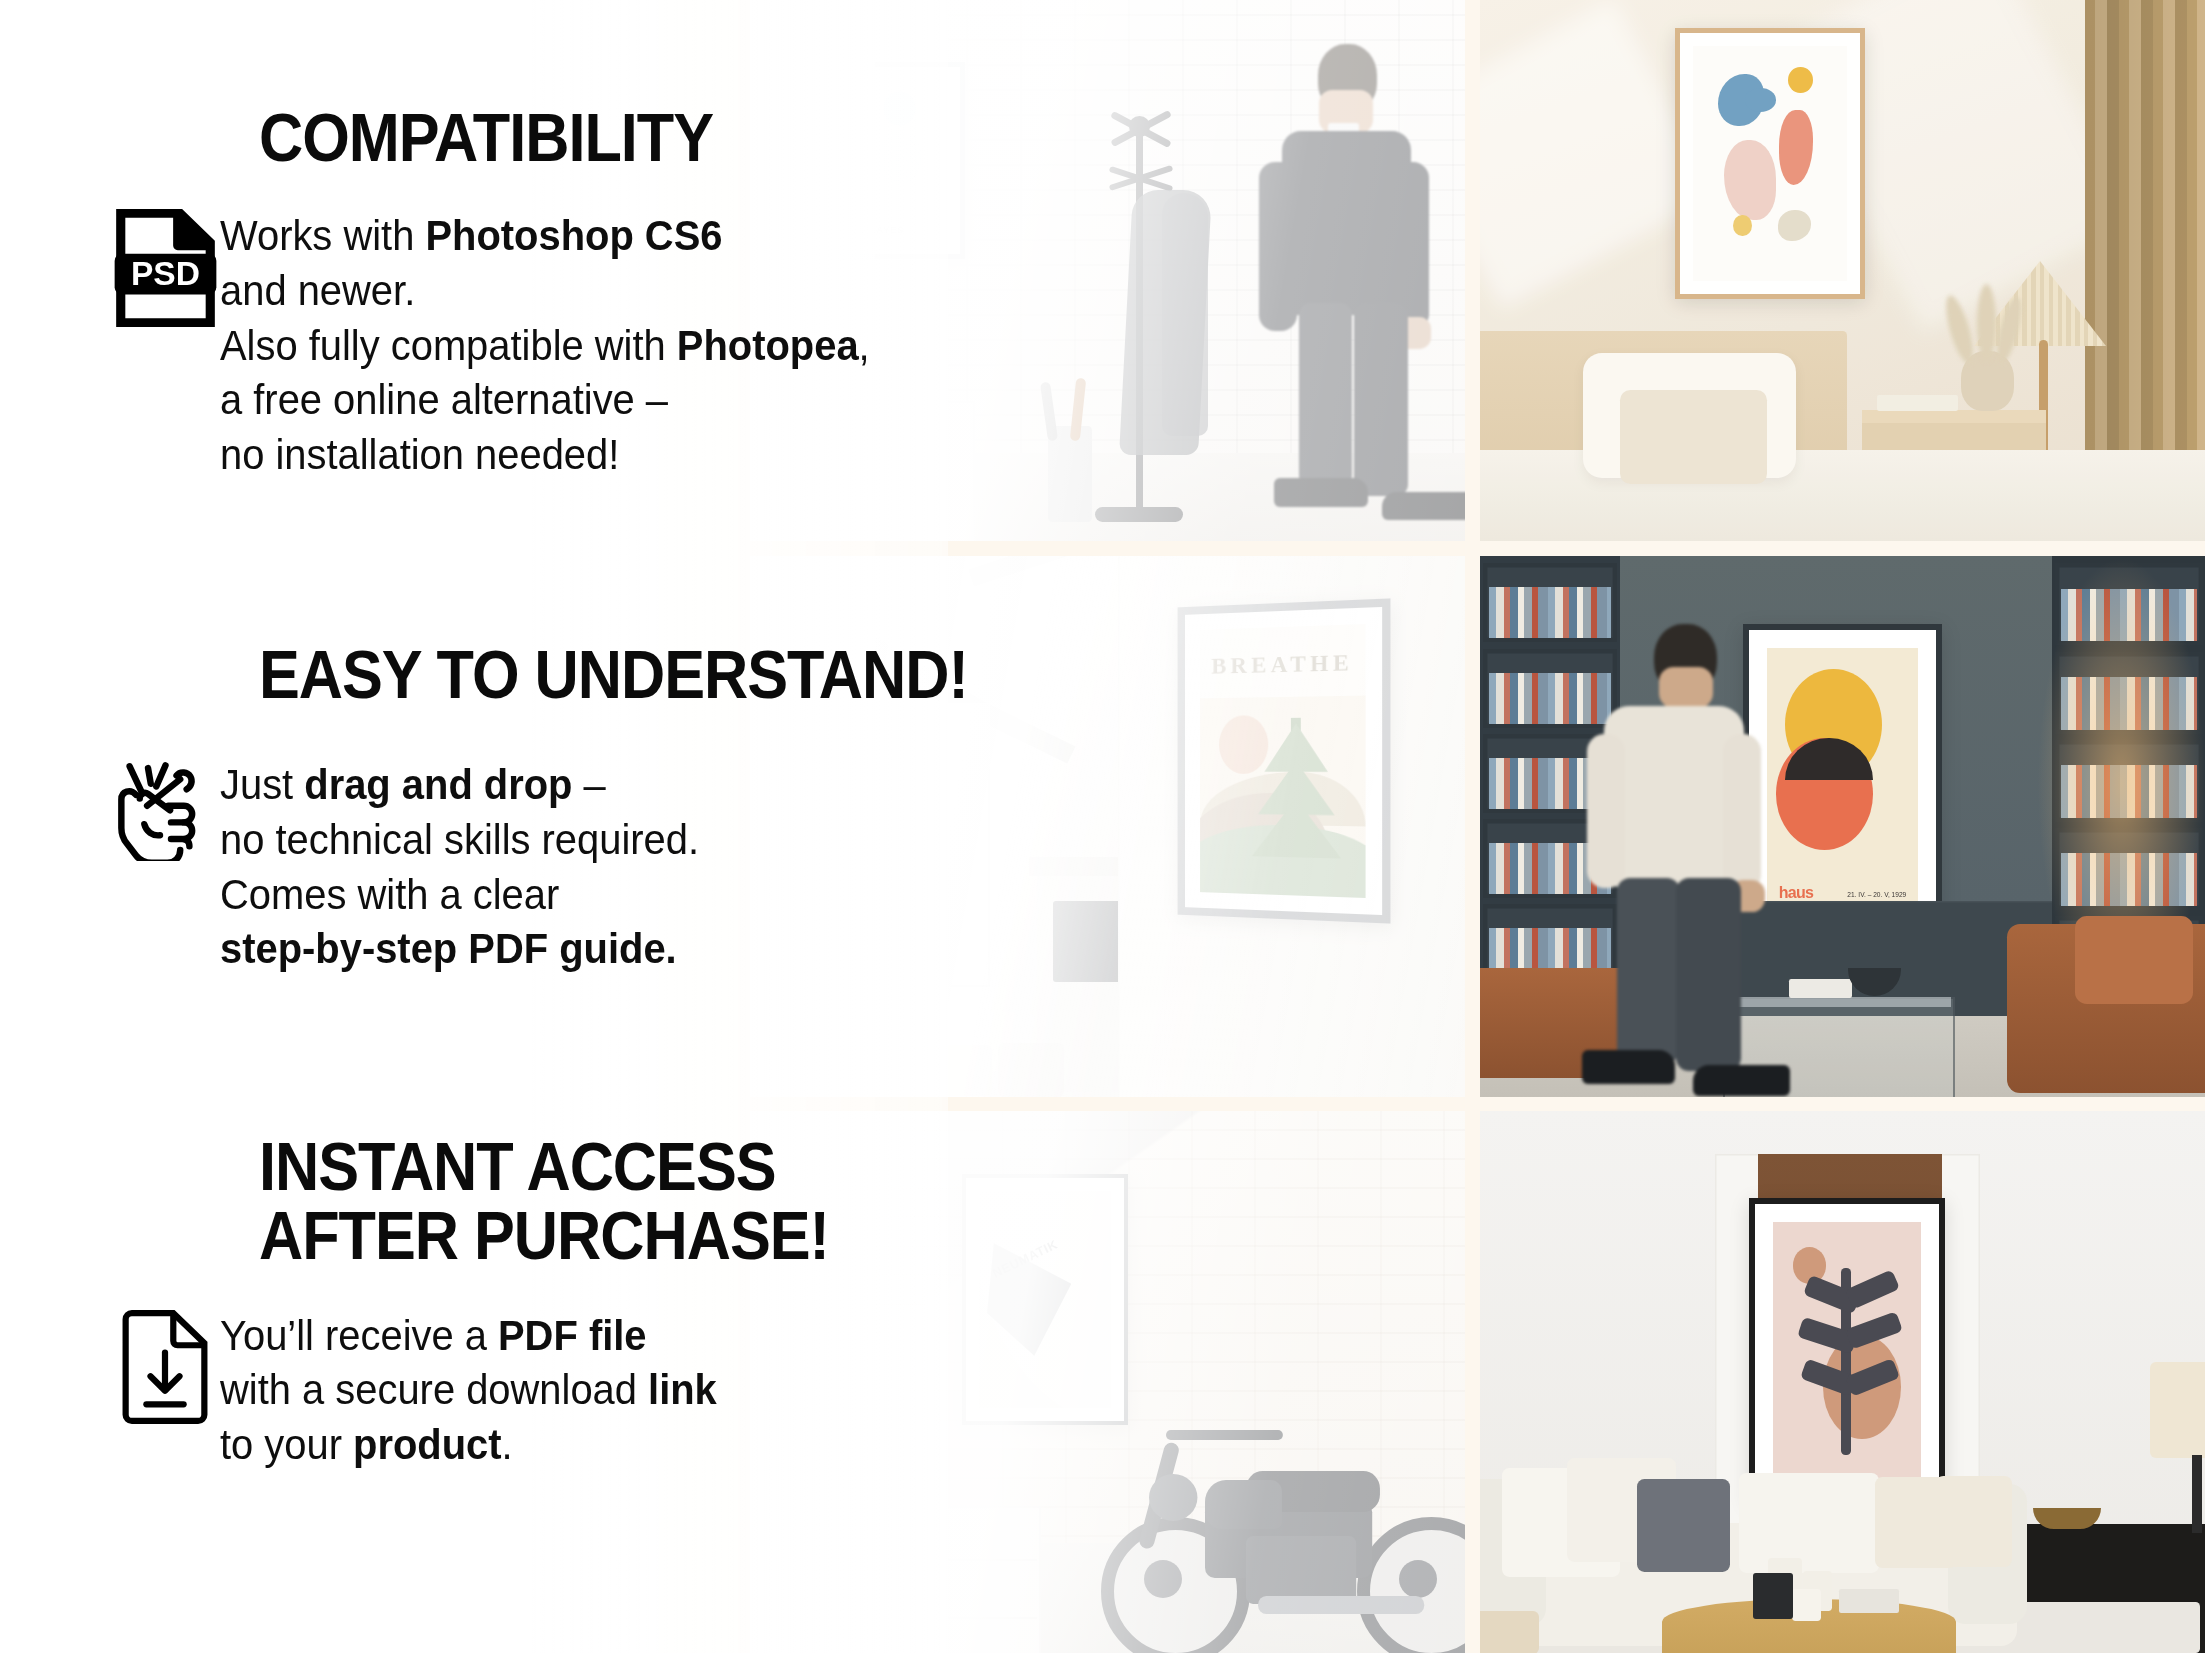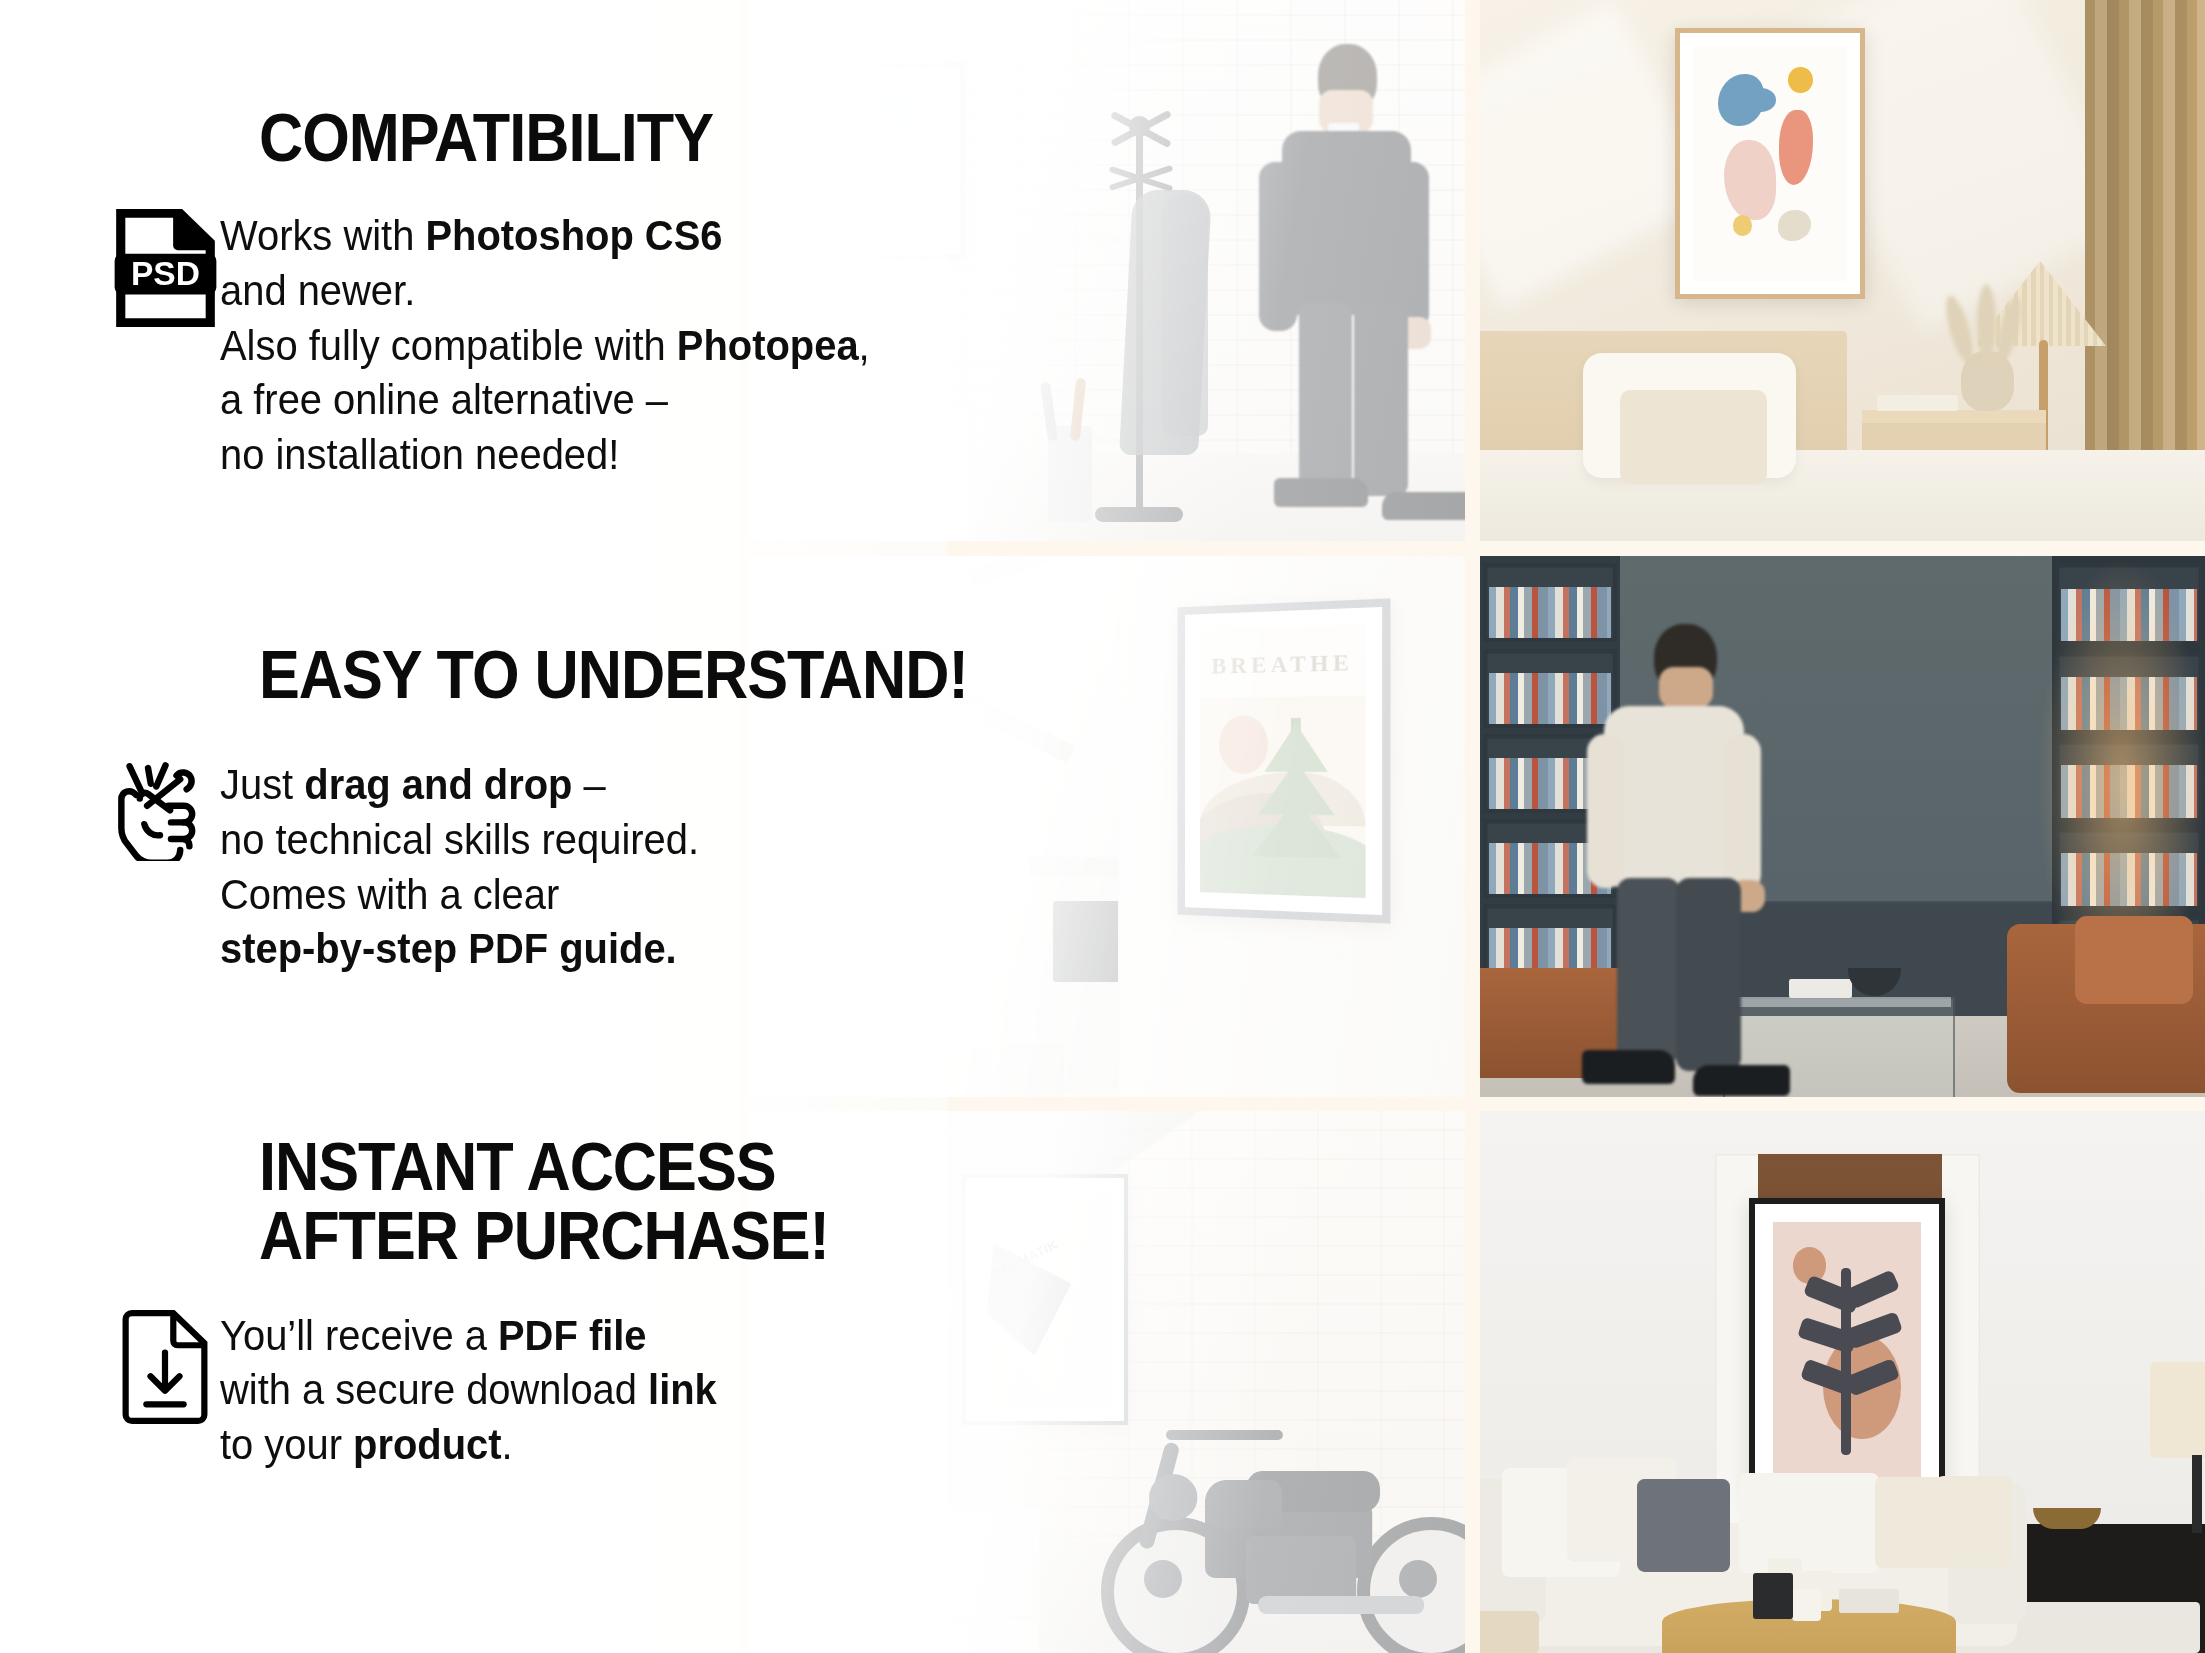--- a/index.html
+++ b/index.html
@@ -294,20 +294,30 @@
           <div class="books"></div>
         </div>
       <div class="shelf" style="right:2.9px;top:272px;width:148px;height:82px;">
           <div class="books"></div>
         </div>
       <div class="shelf" style="right:2.9px;top:360px;width:148px;height:74px;">
           <div class="books"></div>
         </div>
       <div class="glow" style="right:0;top:0;width:169px;height:456px;"></div>
 
+      <div class="frame" style="left:263px;top:68px;width:187px;height:301px;border:6.6px solid #30383d;background:#fff;">
+        <div style="position:absolute;inset:17.6px;background:#f3ead4;overflow:hidden;">
+          <div class="blob" style="left:12%;top:8%;width:64%;height:42%;background:#edb83e;"></div>
+          <div class="blob" style="left:6%;top:34%;width:64%;height:42%;background:#e8704f;"></div>
+          <div style="position:absolute;left:12%;top:34%;width:58%;height:16%;background:#2f2b2a;
+               border-radius:50%/100% 100% 0 0;transform:rotate(0deg);"></div>
+          <div style="position:absolute;left:8%;bottom:11.8px;font-size:16px;font-weight:700;color:#e8704f;letter-spacing:-0.7px;">haus</div>
+          <div style="position:absolute;right:8%;bottom:15.4px;font-size:6.6px;color:#3b3735;">21. IV. – 20. V, 1929</div>
+        </div>
+      </div>
 
       <div style="position:absolute;left:140px;right:154px;top:345px;height:132px;background:#3e484e;box-shadow:inset 0 1.5px 0 rgba(255,255,255,.05);"></div>
       <div style="position:absolute;left:0;right:0;bottom:0;height:81px;background:linear-gradient(180deg,#cfcbc2,#c4c0b7);"></div>
 
       <div class="leatherchair" style="left:-29px;top:412px;width:213px;height:110px;"></div>
       <div class="leatherchair" style="right:-22px;top:368px;width:221px;height:169px;"></div>
       <div style="position:absolute;right:13.2px;top:360px;width:118px;height:88px;background:#b97147;border-radius:11.8px;"></div>
 
       <div class="glasstable" style="left:243px;top:441px;width:228px;height:99px;"></div>
       <div style="position:absolute;left:243px;top:441px;width:228px;height:10.3px;background:rgba(225,232,234,.5);"></div>

